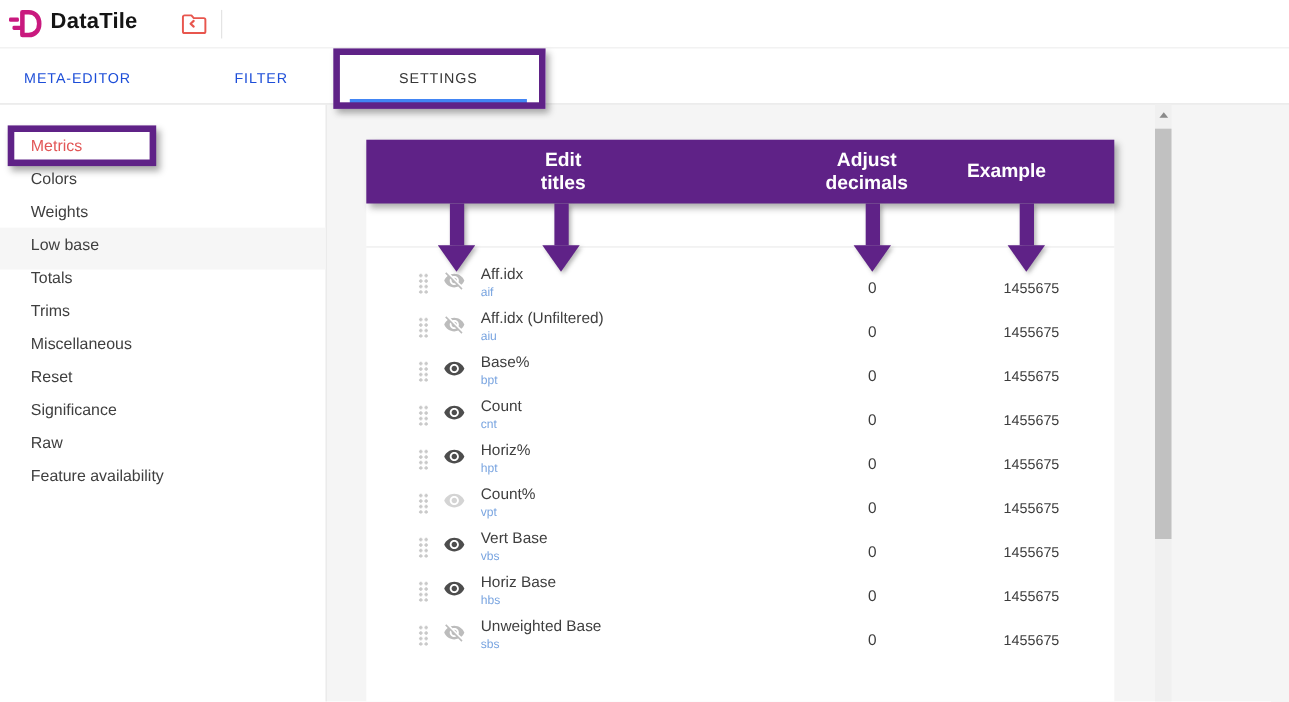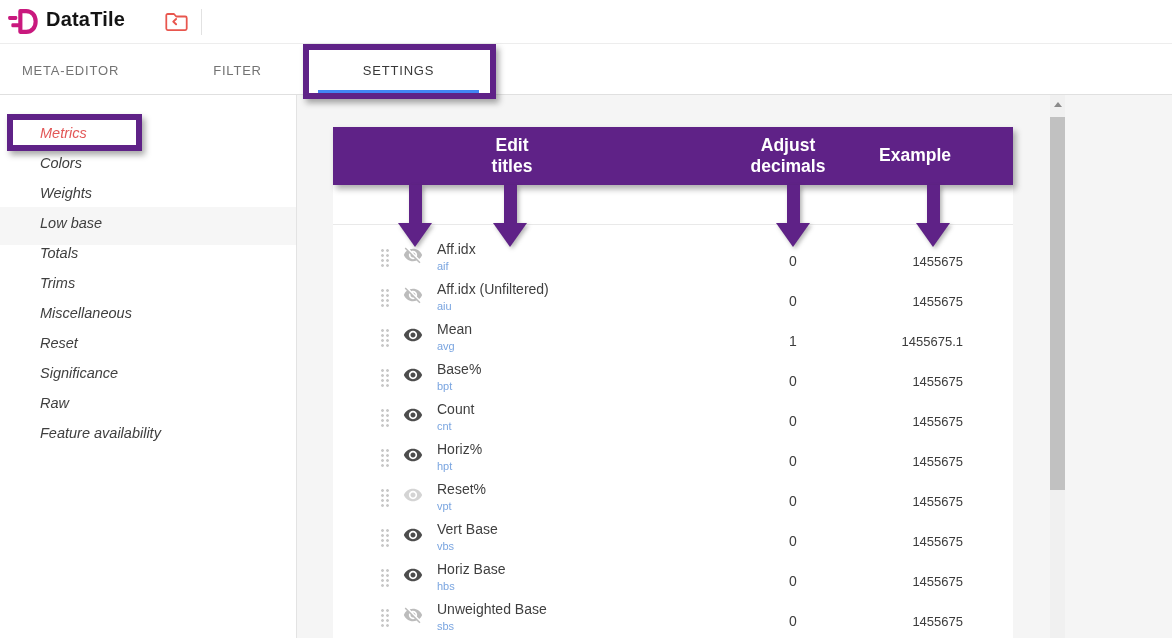--- a/index.html
+++ b/index.html
@@ -12,28 +12,28 @@
   .logo { position:absolute; left:8px; top:8px; display:flex; align-items:flex-start; gap:7px; cursor:pointer; }
   .logo-text { font-size:20px; font-weight:700; color:#141414; letter-spacing:.2px; }
   .folder-btn { position:absolute; left:164px; top:10px; width:26px; height:24px; cursor:pointer; }
   .vsep { position:absolute; left:201px; top:9px; width:1px; height:26px; background:#e2e2e2; }
   .breadcrumb { position:absolute; left:216px; top:0; height:44px; display:flex; align-items:center; gap:5px; font-size:14.5px; }
   .crumb-parent { color:#e8564e; cursor:pointer; text-decoration:none; }
   .crumb-current { color:#474747; }
 
   
   .tabbar { position:absolute; left:0; top:44px; width:1172px; height:51px; background:#fff; border-bottom:1px solid #e0e0e0; z-index:4; }
-  .tab { position:absolute; top:0; height:51px; line-height:53px; text-align:center; font-size:13px; font-weight:500; letter-spacing:.8px; color:#737373; cursor:pointer; white-space:nowrap; }
+  .tab { position:absolute; top:0; height:51px; line-height:53px; text-align:center; font-size:13px; font-weight:500; letter-spacing:.8px; color:#1d4ed8; cursor:pointer; white-space:nowrap; }
   .tab.active { color:#383838; }
   .tab-underline { position:absolute; left:318px; top:46px; width:161px; height:5px; background:#4285f4; }
 
   
   .sidebar { position:absolute; left:0; top:95px; width:297px; height:543px; background:#fff; border-right:1px solid #e3e3e3; z-index:3; }
   .sidebar-list { position:absolute; left:0; top:23px; width:100%; }
-  .side-item { position:relative; height:30px; line-height:30px; padding-left:40px; font-size:14.5px; color:#3f3f3f; cursor:pointer;font-style:italic; }
+  .side-item { position:relative; height:30px; line-height:30px; padding-left:28px; font-size:14.5px; color:#3f3f3f; cursor:pointer; }
   .side-item.selected { color:#e25757; }
   .side-highlight { position:absolute; left:0; top:112px; width:296px; height:38px; background:#f6f6f6; z-index:-1; }
 
   
   .content-bg { position:absolute; left:297px; top:95px; width:875px; height:543px; background:#f5f5f5; z-index:1; }
   .table-panel { position:absolute; left:333px; top:127px; width:680px; height:511px; background:#ffffff; z-index:2; }
   .header-line { position:absolute; left:333px; top:224px; width:680px; height:1px; background:#e9e9e9; z-index:3; }
 
   
   .ann-banner { position:absolute; left:333px; top:127px; width:680px; height:58px; background:#5f2287; box-shadow:3px 4px 6px rgba(40,40,40,.38); z-index:6; }
@@ -159,35 +159,20 @@
   </div>
       <div class="mrow">
     <span class="handle"></span>
     <span class="eye" data-state="visible">
       <svg class="eye-on" viewBox="0 0 24 24">
         <path d="M12 4.5C7 4.5 2.73 7.61 1 12c1.73 4.39 6 7.5 11 7.5s9.27-3.11 11-7.5c-1.73-4.39-6-7.5-11-7.5zM12 17c-2.76 0-5-2.24-5-5s2.24-5 5-5 5 2.24 5 5-2.24 5-5 5zm0-8c-1.66 0-3 1.34-3 3s1.34 3 3 3 3-1.34 3-3-1.34-3-3-3z"></path>
       </svg>
 
     </span>
     <div class="names">
-      <div class="mname">Mean</div>
-      <div class="mcode">avg</div>
-    </div>
-    <div class="mdec">1</div>
-    <div class="mex">1455675.1</div>
-  </div>
-      <div class="mrow">
-    <span class="handle"></span>
-    <span class="eye" data-state="visible">
-      <svg class="eye-on" viewBox="0 0 24 24">
-        <path d="M12 4.5C7 4.5 2.73 7.61 1 12c1.73 4.39 6 7.5 11 7.5s9.27-3.11 11-7.5c-1.73-4.39-6-7.5-11-7.5zM12 17c-2.76 0-5-2.24-5-5s2.24-5 5-5 5 2.24 5 5-2.24 5-5 5zm0-8c-1.66 0-3 1.34-3 3s1.34 3 3 3 3-1.34 3-3-1.34-3-3-3z"></path>
-      </svg>
-
-    </span>
-    <div class="names">
       <div class="mname">Base%</div>
       <div class="mcode">bpt</div>
     </div>
     <div class="mdec">0</div>
     <div class="mex">1455675</div>
   </div>
       <div class="mrow">
     <span class="handle"></span>
     <span class="eye" data-state="visible">
       <svg class="eye-on" viewBox="0 0 24 24">
@@ -219,21 +204,21 @@
   </div>
       <div class="mrow">
     <span class="handle"></span>
     <span class="eye" data-state="visible-faded">
       <svg class="eye-on" viewBox="0 0 24 24">
         <path d="M12 4.5C7 4.5 2.73 7.61 1 12c1.73 4.39 6 7.5 11 7.5s9.27-3.11 11-7.5c-1.73-4.39-6-7.5-11-7.5zM12 17c-2.76 0-5-2.24-5-5s2.24-5 5-5 5 2.24 5 5-2.24 5-5 5zm0-8c-1.66 0-3 1.34-3 3s1.34 3 3 3 3-1.34 3-3-1.34-3-3-3z"></path>
       </svg>
 
     </span>
     <div class="names">
-      <div class="mname">Reset%</div>
+      <div class="mname">Count%</div>
       <div class="mcode">vpt</div>
     </div>
     <div class="mdec">0</div>
     <div class="mex">1455675</div>
   </div>
       <div class="mrow">
     <span class="handle"></span>
     <span class="eye" data-state="visible">
       <svg class="eye-on" viewBox="0 0 24 24">
         <path d="M12 4.5C7 4.5 2.73 7.61 1 12c1.73 4.39 6 7.5 11 7.5s9.27-3.11 11-7.5c-1.73-4.39-6-7.5-11-7.5zM12 17c-2.76 0-5-2.24-5-5s2.24-5 5-5 5 2.24 5 5-2.24 5-5 5zm0-8c-1.66 0-3 1.34-3 3s1.34 3 3 3 3-1.34 3-3-1.34-3-3-3z"></path>

